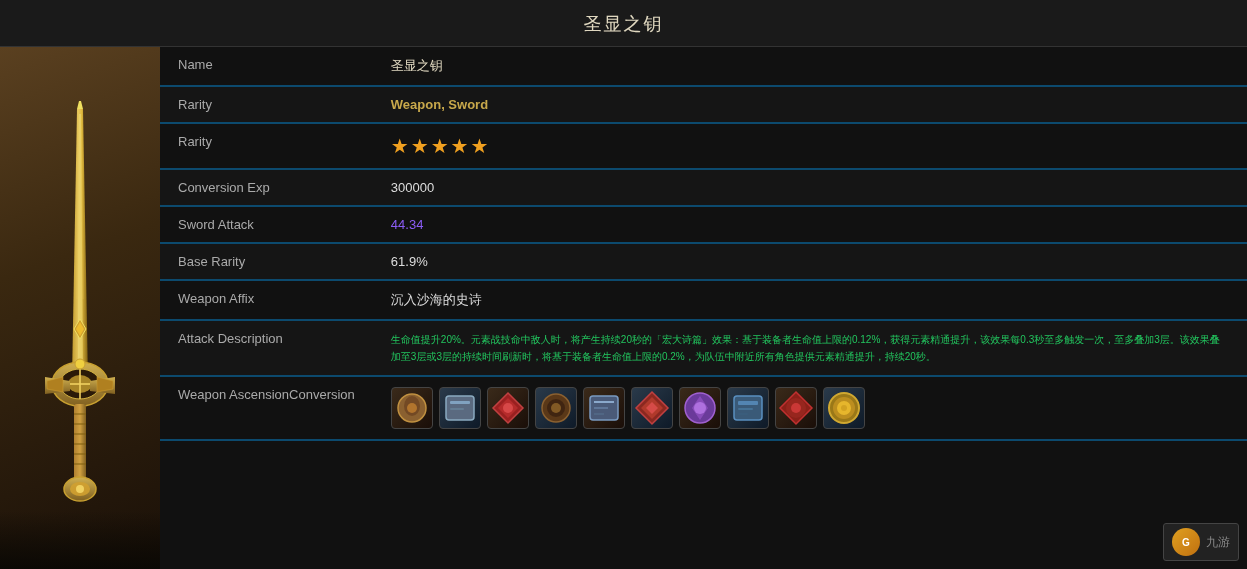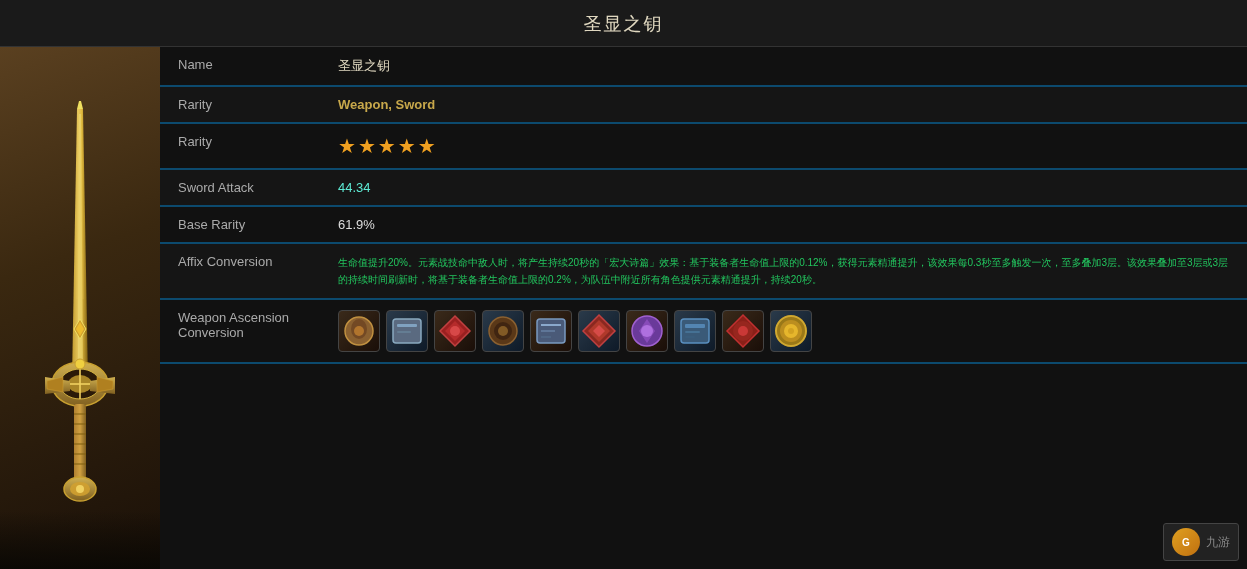--- a/index.html
+++ b/index.html
@@ -164,21 +164,20 @@
       display: flex;
       align-items: center;
       justify-content: center;
       font-size: 10px;
       color: #fff;
       font-weight: bold;
     }
 
     .weapon-ascension-label {
       display: flex;
-      flex-direction: column;
       justify-content: flex-end;
     }
   </style>
 </head>
 <body>
 
 <div>
 
   <div class="page-title">
     <span>圣显之钥</span>
@@ -262,37 +261,45 @@
           <td class="value-cell family-link">Weapon, Sword</td>
         </tr>
 
         <tr>
           <td class="label-cell">Rarity</td>
           <td class="value-cell">
             <span class="stars">★★★★★</span>
           </td>
         </tr>
 
+        <tr>
+          <td class="label-cell">Conversion Exp</td>
+          <td class="value-cell">300000</td>
+        </tr>
 
         <tr>
           <td class="label-cell">Sword Attack</td>
           <td class="value-cell">
-            <span style="color:#5eead4;">44.34</span>
+            <span style="color:#8b5cf6;">44.34</span>
           </td>
         </tr>
 
 
         <tr>
           <td class="label-cell">Base Rarity</td>
           <td class="value-cell">61.9%</td>
         </tr>
 
-
-        <tr>
-          <td class="label-cell">Affix Conversion</td>
+        <tr>
+          <td class="label-cell">Weapon Affix</td>
+          <td class="value-cell">沉入沙海的史诗</td>
+        </tr>
+
+        <tr>
+          <td class="label-cell">Attack Description</td>
           <td class="value-cell">
             <span class="affix-description">生命值提升20%。元素战技命中敌人时，将产生持续20秒的「宏大诗篇」效果：基于装备者生命值上限的0.12%，获得元素精通提升，该效果每0.3秒至多触发一次，至多叠加3层。该效果叠加至3层或3层的持续时间刷新时，将基于装备者生命值上限的0.2%，为队伍中附近所有角色提供元素精通提升，持续20秒。</span>
           </td>
         </tr>
 
         <tr class="materials-row">
           <td class="label-cell">
             <span class="weapon-ascension-label">
               <span>Weapon Ascension</span>
               <span>Conversion</span>

